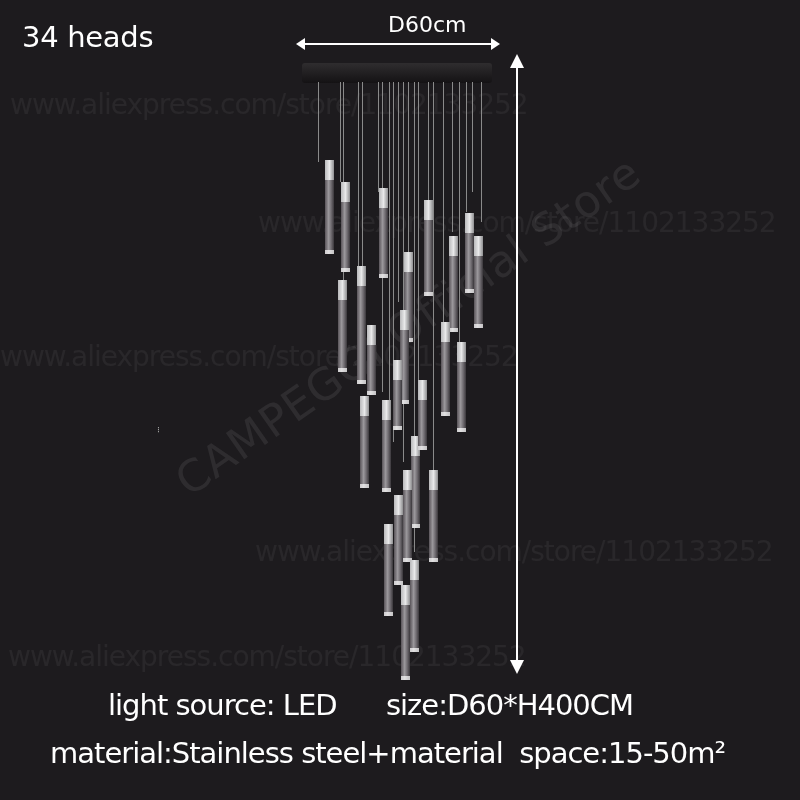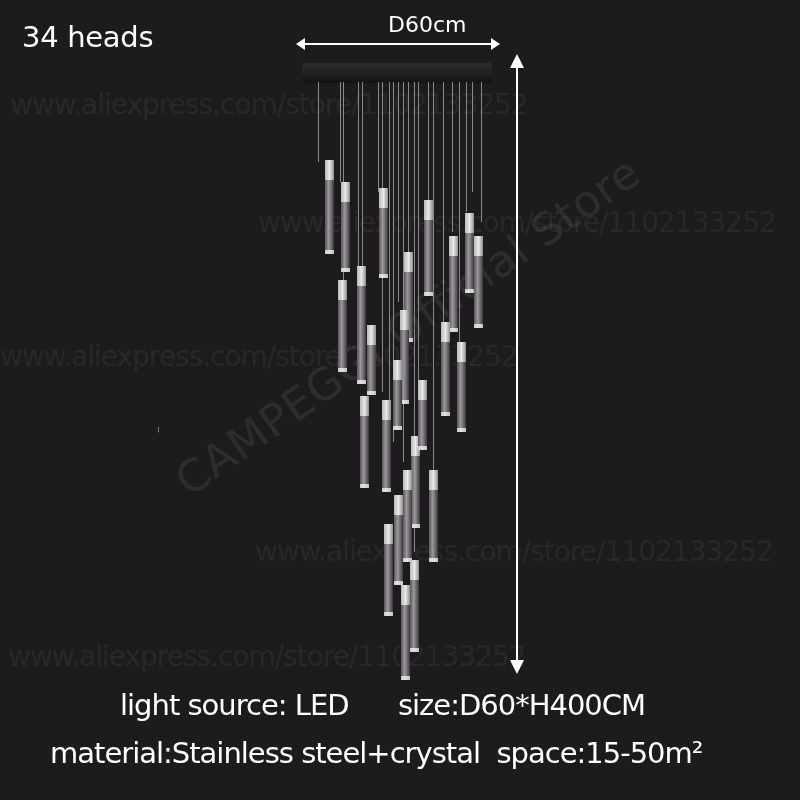--- a/index.html
+++ b/index.html
@@ -36,21 +36,21 @@
   .v-arrow::after { bottom: -6px; border-top: 14px solid #fff; }
   .height-label {
     left: 545px; top: 292px; font-size: 25px; line-height: 33px;
     font-family: "DejaVu Sans", sans-serif; text-align: left;
   }
   .height-label div:first-child { padding-left: 12px; }
   .spec-line {
     font-size: 29px; white-space: pre; letter-spacing: -1px;
     font-family: "DejaVu Sans", sans-serif;
   }
-  .spec-1 { left: 120px; top: 688px; text-align: right; }
+  .spec-1 { left: 108px; top: 688px; text-align: right; }
   .spec-2 { left: 50px; top: 736px; }
   .watermark {
     color: rgba(255,255,255,0.055); font-size: 28px; white-space: nowrap;
     font-family: "DejaVu Sans", sans-serif; letter-spacing: -1px;
   }
   .wm-diag {
     color: rgba(255,255,255,0.08); font-size: 44px; transform: rotate(-35deg);
     transform-origin: left bottom; letter-spacing: 1px;
   }
   .canopy {
@@ -138,13 +138,13 @@
 <div class="abs heads-label">34 heads</div>
 
 <div class="abs diameter-label">D60cm</div>
 <div class="abs h-arrow"></div>
 
 <div class="abs v-arrow"></div>
 <div class="abs height-label">
 </div>
 
 <div class="abs spec-line spec-1">light source: LED      size:D60*H400CM</div>
-<div class="abs spec-line spec-2">material:Stainless steel+crystal  space:15-50m²</div>
+<div class="abs spec-line spec-2">material:Stainless steel+material  space:15-50m²</div>
 
 </body></html>

